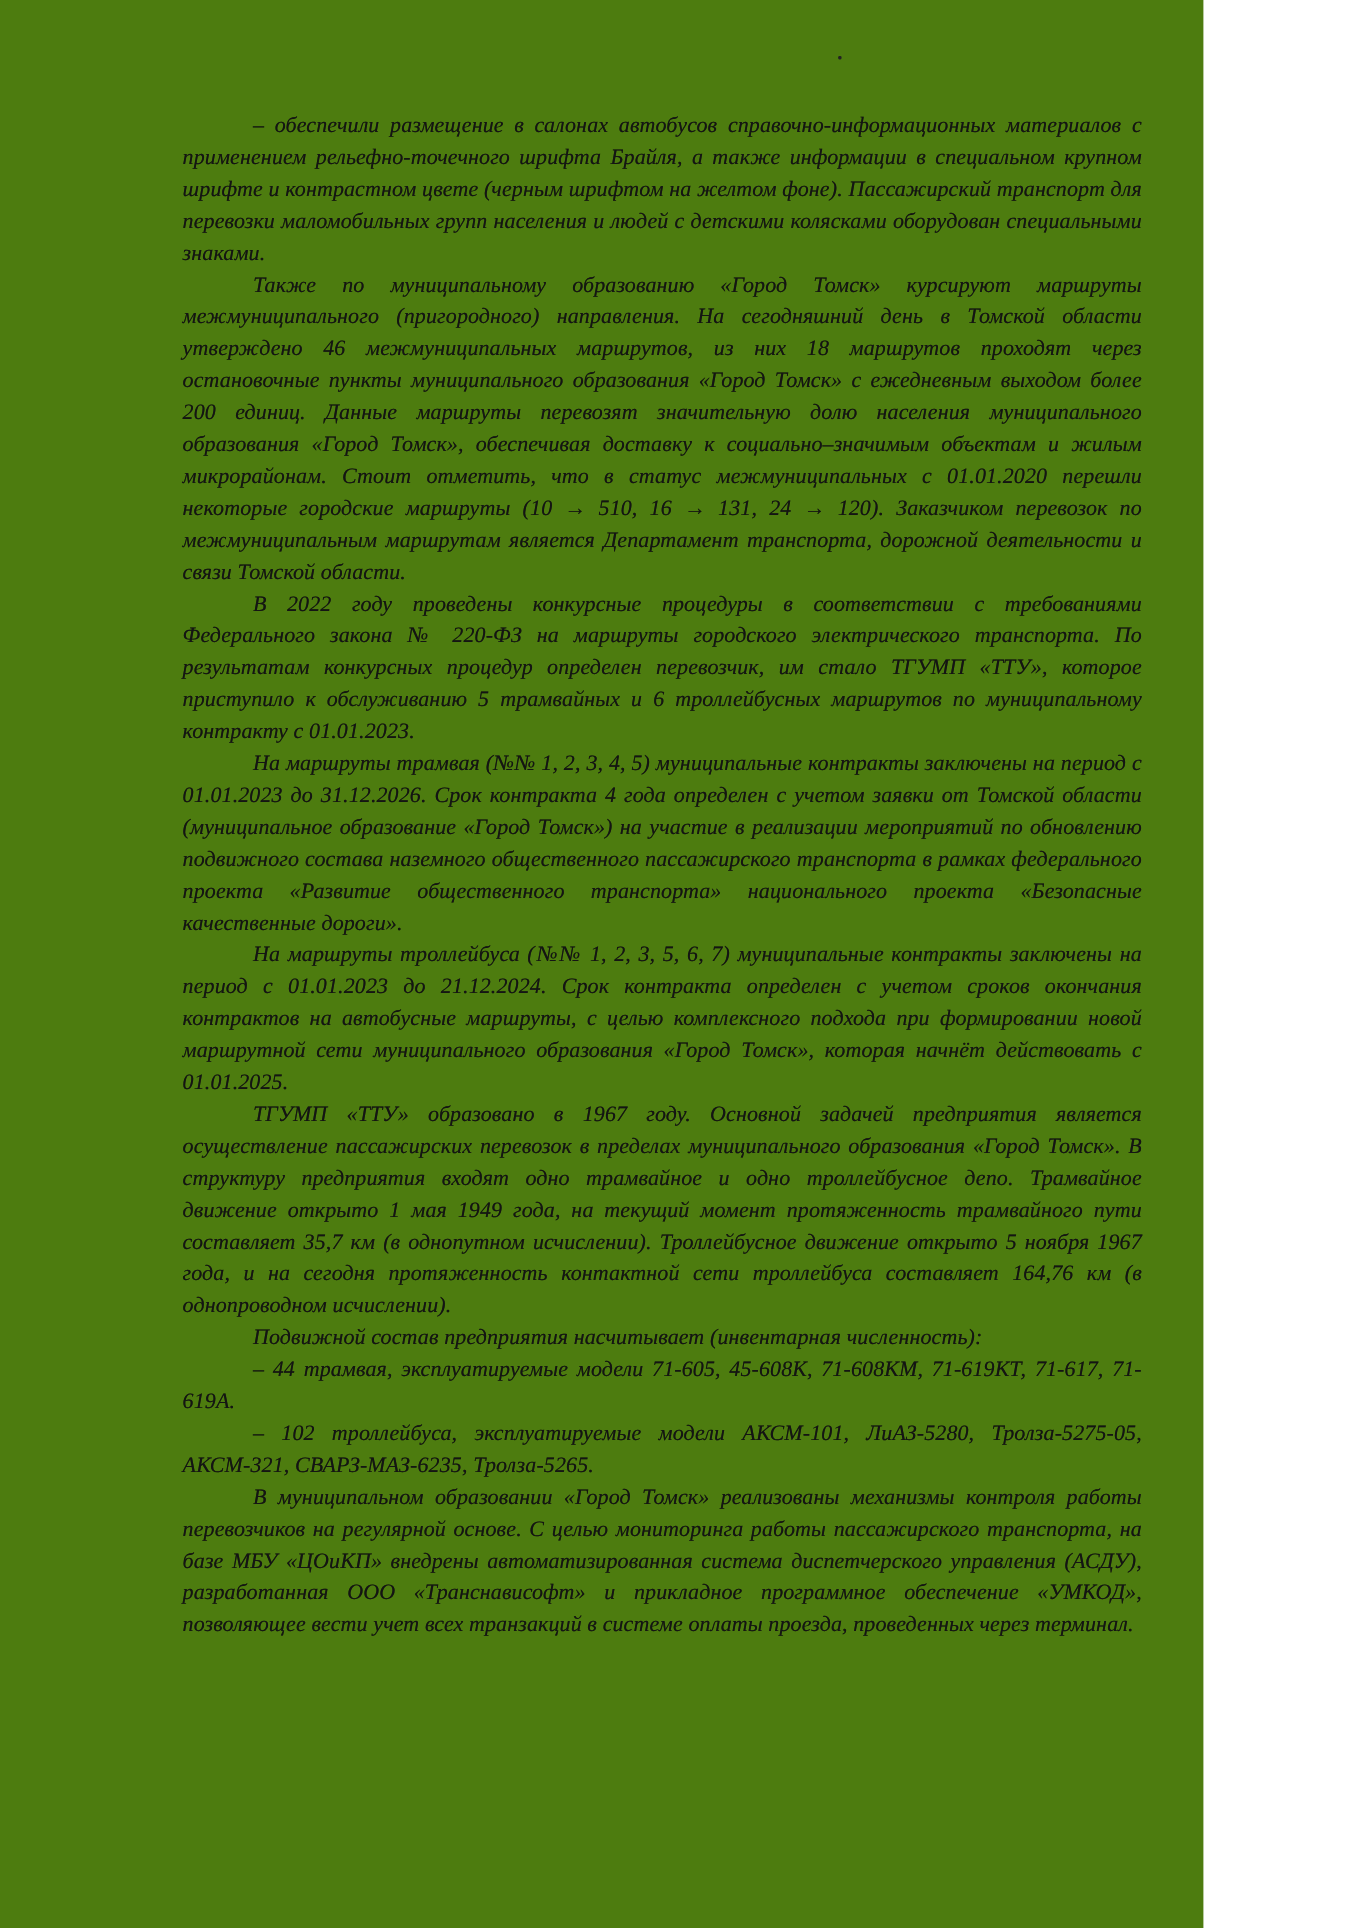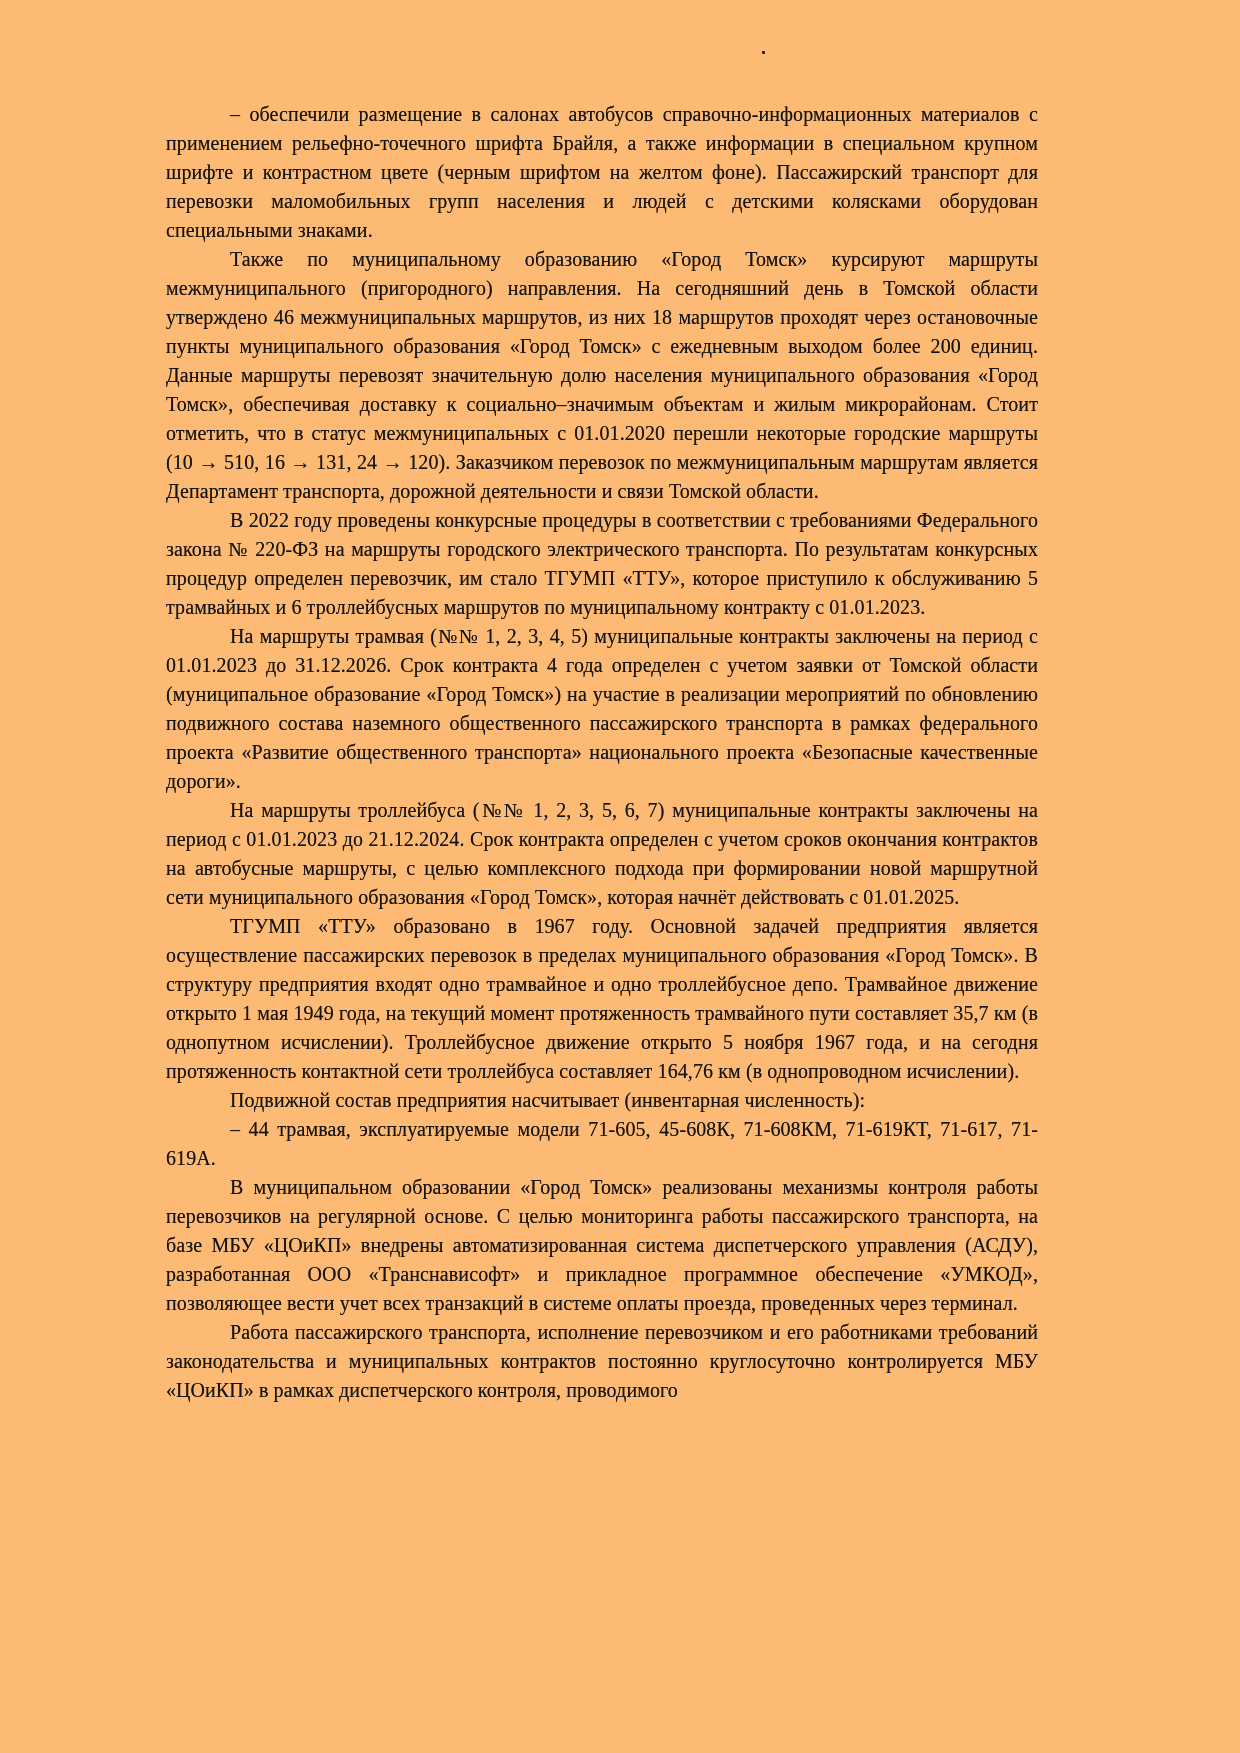--- a/index.html
+++ b/index.html
@@ -8,23 +8,24 @@
   }
   body {
     width: 1240px;
     height: 1753px;
     background: #ffffff;
     font-family: "Liberation Serif", "DejaVu Serif", serif;
     overflow: hidden;
   }
   .sheet {
     position: relative;
-    width: 1240px;
+    width: 1094px;
     height: 1753px;
-    background: #fdba74;
+    background: #4d7c0f;
+    font-style: italic;
   }
   .scan-speck {
     position: absolute;
     left: 762px;
     top: 51px;
     width: 3px;
     height: 3px;
     background: #222;
     border-radius: 1px;
   }
@@ -54,16 +55,16 @@
   <span class="scan-speck"></span>
   <div class="text-block">
       <p class="para">– обеспечили размещение в салонах автобусов справочно-информационных материалов с применением рельефно-точечного шрифта Брайля, а также информации в специальном крупном шрифте и контрастном цвете (черным шрифтом на желтом фоне). Пассажирский транспорт для перевозки маломобильных групп населения и людей с детскими колясками оборудован специальными знаками.</p>
       <p class="para">Также по муниципальному образованию «Город Томск» курсируют маршруты межмуниципального (пригородного) направления. На сегодняшний день в Томской области утверждено 46 межмуниципальных маршрутов, из них 18 маршрутов проходят через остановочные пункты муниципального образования «Город Томск» с ежедневным выходом более 200 единиц. Данные маршруты перевозят значительную долю населения муниципального образования «Город Томск», обеспечивая доставку к социально–значимым объектам и жилым микрорайонам. Стоит отметить, что в статус межмуниципальных с 01.01.2020 перешли некоторые городские маршруты (10 → 510, 16 → 131, 24 → 120). Заказчиком перевозок по межмуниципальным маршрутам является Департамент транспорта, дорожной деятельности и связи Томской области.</p>
       <p class="para">В 2022 году проведены конкурсные процедуры в соответствии с требованиями Федерального закона № 220-ФЗ на маршруты городского электрического транспорта. По результатам конкурсных процедур определен перевозчик, им стало ТГУМП «ТТУ», которое приступило к обслуживанию 5 трамвайных и 6 троллейбусных маршрутов по муниципальному контракту с 01.01.2023.</p>
       <p class="para">На маршруты трамвая (№№ 1, 2, 3, 4, 5) муниципальные контракты заключены на период с 01.01.2023 до 31.12.2026. Срок контракта 4 года определен с учетом заявки от Томской области (муниципальное образование «Город Томск») на участие в реализации мероприятий по обновлению подвижного состава наземного общественного пассажирского транспорта в рамках федерального проекта «Развитие общественного транспорта» национального проекта «Безопасные качественные дороги».</p>
       <p class="para">На маршруты троллейбуса (№№ 1, 2, 3, 5, 6, 7) муниципальные контракты заключены на период с 01.01.2023 до 21.12.2024. Срок контракта определен с учетом сроков окончания контрактов на автобусные маршруты, с целью комплексного подхода при формировании новой маршрутной сети муниципального образования «Город Томск», которая начнёт действовать с 01.01.2025.</p>
       <p class="para">ТГУМП «ТТУ» образовано в 1967 году. Основной задачей предприятия является осуществление пассажирских перевозок в пределах муниципального образования «Город Томск». В структуру предприятия входят одно трамвайное и одно троллейбусное депо. Трамвайное движение открыто 1 мая 1949 года, на текущий момент протяженность трамвайного пути составляет 35,7 км (в однопутном исчислении). Троллейбусное движение открыто 5 ноября 1967 года, и на сегодня протяженность контактной сети троллейбуса составляет 164,76 км (в однопроводном исчислении).</p>
       <p class="para">Подвижной состав предприятия насчитывает (инвентарная численность):</p>
       <p class="para">– 44 трамвая, эксплуатируемые модели 71-605, 45-608К, 71-608КМ, 71-619КТ, 71-617, 71-619А.</p>
+      <p class="para">– 102 троллейбуса, эксплуатируемые модели АКСМ-101, ЛиАЗ-5280, Тролза-5275-05, АКСМ-321, СВАРЗ-МАЗ-6235, Тролза-5265.</p>
       <p class="para">В муниципальном образовании «Город Томск» реализованы механизмы контроля работы перевозчиков на регулярной основе. С целью мониторинга работы пассажирского транспорта, на базе МБУ «ЦОиКП» внедрены автоматизированная система диспетчерского управления (АСДУ), разработанная ООО «Транснависофт» и прикладное программное обеспечение «УМКОД», позволяющее вести учет всех транзакций в системе оплаты проезда, проведенных через терминал.</p>
-      <p class="para">Работа пассажирского транспорта, исполнение перевозчиком и его работниками требований законодательства и муниципальных контрактов постоянно круглосуточно контролируется МБУ «ЦОиКП» в рамках диспетчерского контроля, проводимого</p>
     </div>
 </div>
 
 </body></html>

